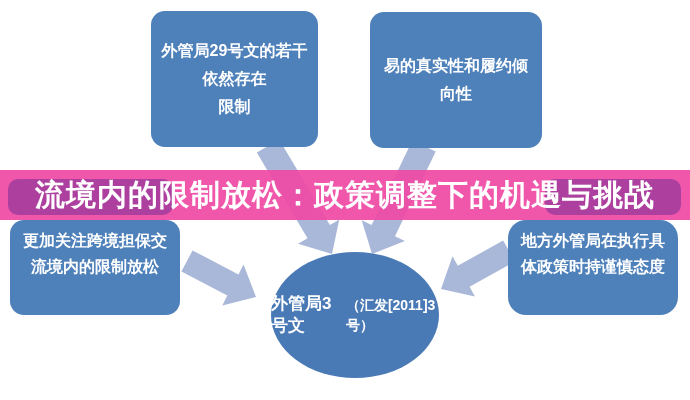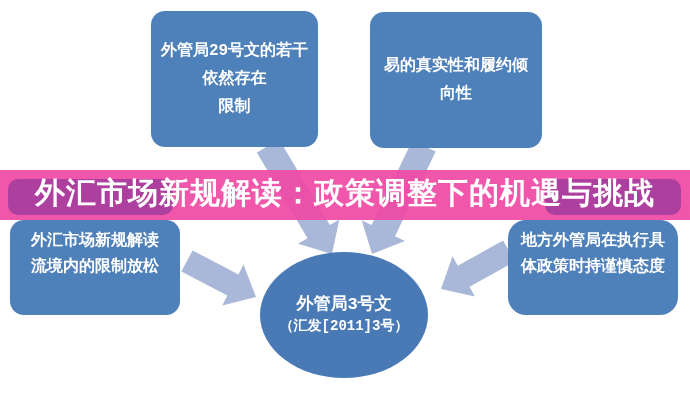--- a/index.html
+++ b/index.html
@@ -1,32 +1,32 @@
 <!DOCTYPE html>
 <html><head>
 <meta charset="utf-8">
 <style>
   html,body{margin:0;padding:0;background:#ffffff;}
   #stage{
     position:relative;width:690px;height:400px;overflow:hidden;
     background:#ffffff;
-    font-family:Liberation Mono, monospace;
+    font-family:Liberation Sans, sans-serif;
   }
   .box{
     position:absolute;background:#4e80ba;border-radius:14px;
     color:#ffffff;font-weight:bold;text-align:center;
   }
   .box .ln{display:block;}
   .top-box{display:flex;flex-direction:column;justify-content:center;
     font-size:16px;line-height:28px;}
   .side-box{font-size:16px;line-height:26px;padding-top:8px;box-sizing:border-box;}
   #center-node{
-    position:absolute;left:260px;top:252px;width:168px;height:126px;
+    position:absolute;left:271px;top:252px;width:168px;height:126px;
     background:#4a7ab6;border-radius:50%;color:#ffffff;font-weight:bold;
-    display:flex;flex-direction:column;justify-content:center;align-items:center;
+    display:flex;justify-content:center;align-items:center;
     text-align:left;
   }
   #center-node .l1{font-size:17px;line-height:22px;}
   #center-node .l2{font-size:14px;line-height:20px;}
   #arrow-layer{position:absolute;left:0;top:0;width:690px;height:400px;z-index:1;}
   .box,#center-node{z-index:2;}
   #banner{
     position:absolute;left:0;top:170px;width:690px;height:50px;
     background:rgba(239,74,165,0.93);z-index:3;
   }
@@ -59,33 +59,33 @@
     <span class="ln">依然存在</span>
     <span class="ln">限制</span>
   </div>
 
   <div class="box top-box" style="left:370px;top:12px;width:172px;height:136px;">
     <span class="ln">易的真实性和履约倾</span>
     <span class="ln">向性</span>
   </div>
 
   <div class="box side-box" style="left:10px;top:220px;width:170px;height:95px;">
-    <span class="ln">外汇市场新规解读</span>
+    <span class="ln">更加关注跨境担保交</span>
     <span class="ln">流境内的限制放松</span>
   </div>
 
   <div class="box side-box" style="left:508px;top:220px;width:170px;height:95px;border-radius:18px;">
     <span class="ln">地方外管局在执行具</span>
     <span class="ln">体政策时持谨慎态度</span>
   </div>
 
   <div id="center-node">
     <span class="l1">外管局3号文</span>
     <span class="l2">（汇发[2011]3号）</span>
   </div>
 
   <div id="banner">
     <div class="banner-panel" id="banner-panel-left"></div>
     <div class="banner-panel" id="banner-panel-right"></div>
-    <div id="banner-title">外汇市场新规解读：政策调整下的机遇与挑战</div>
+    <div id="banner-title">流境内的限制放松：政策调整下的机遇与挑战</div>
   </div>
 
 </div>
 
 </body></html>

